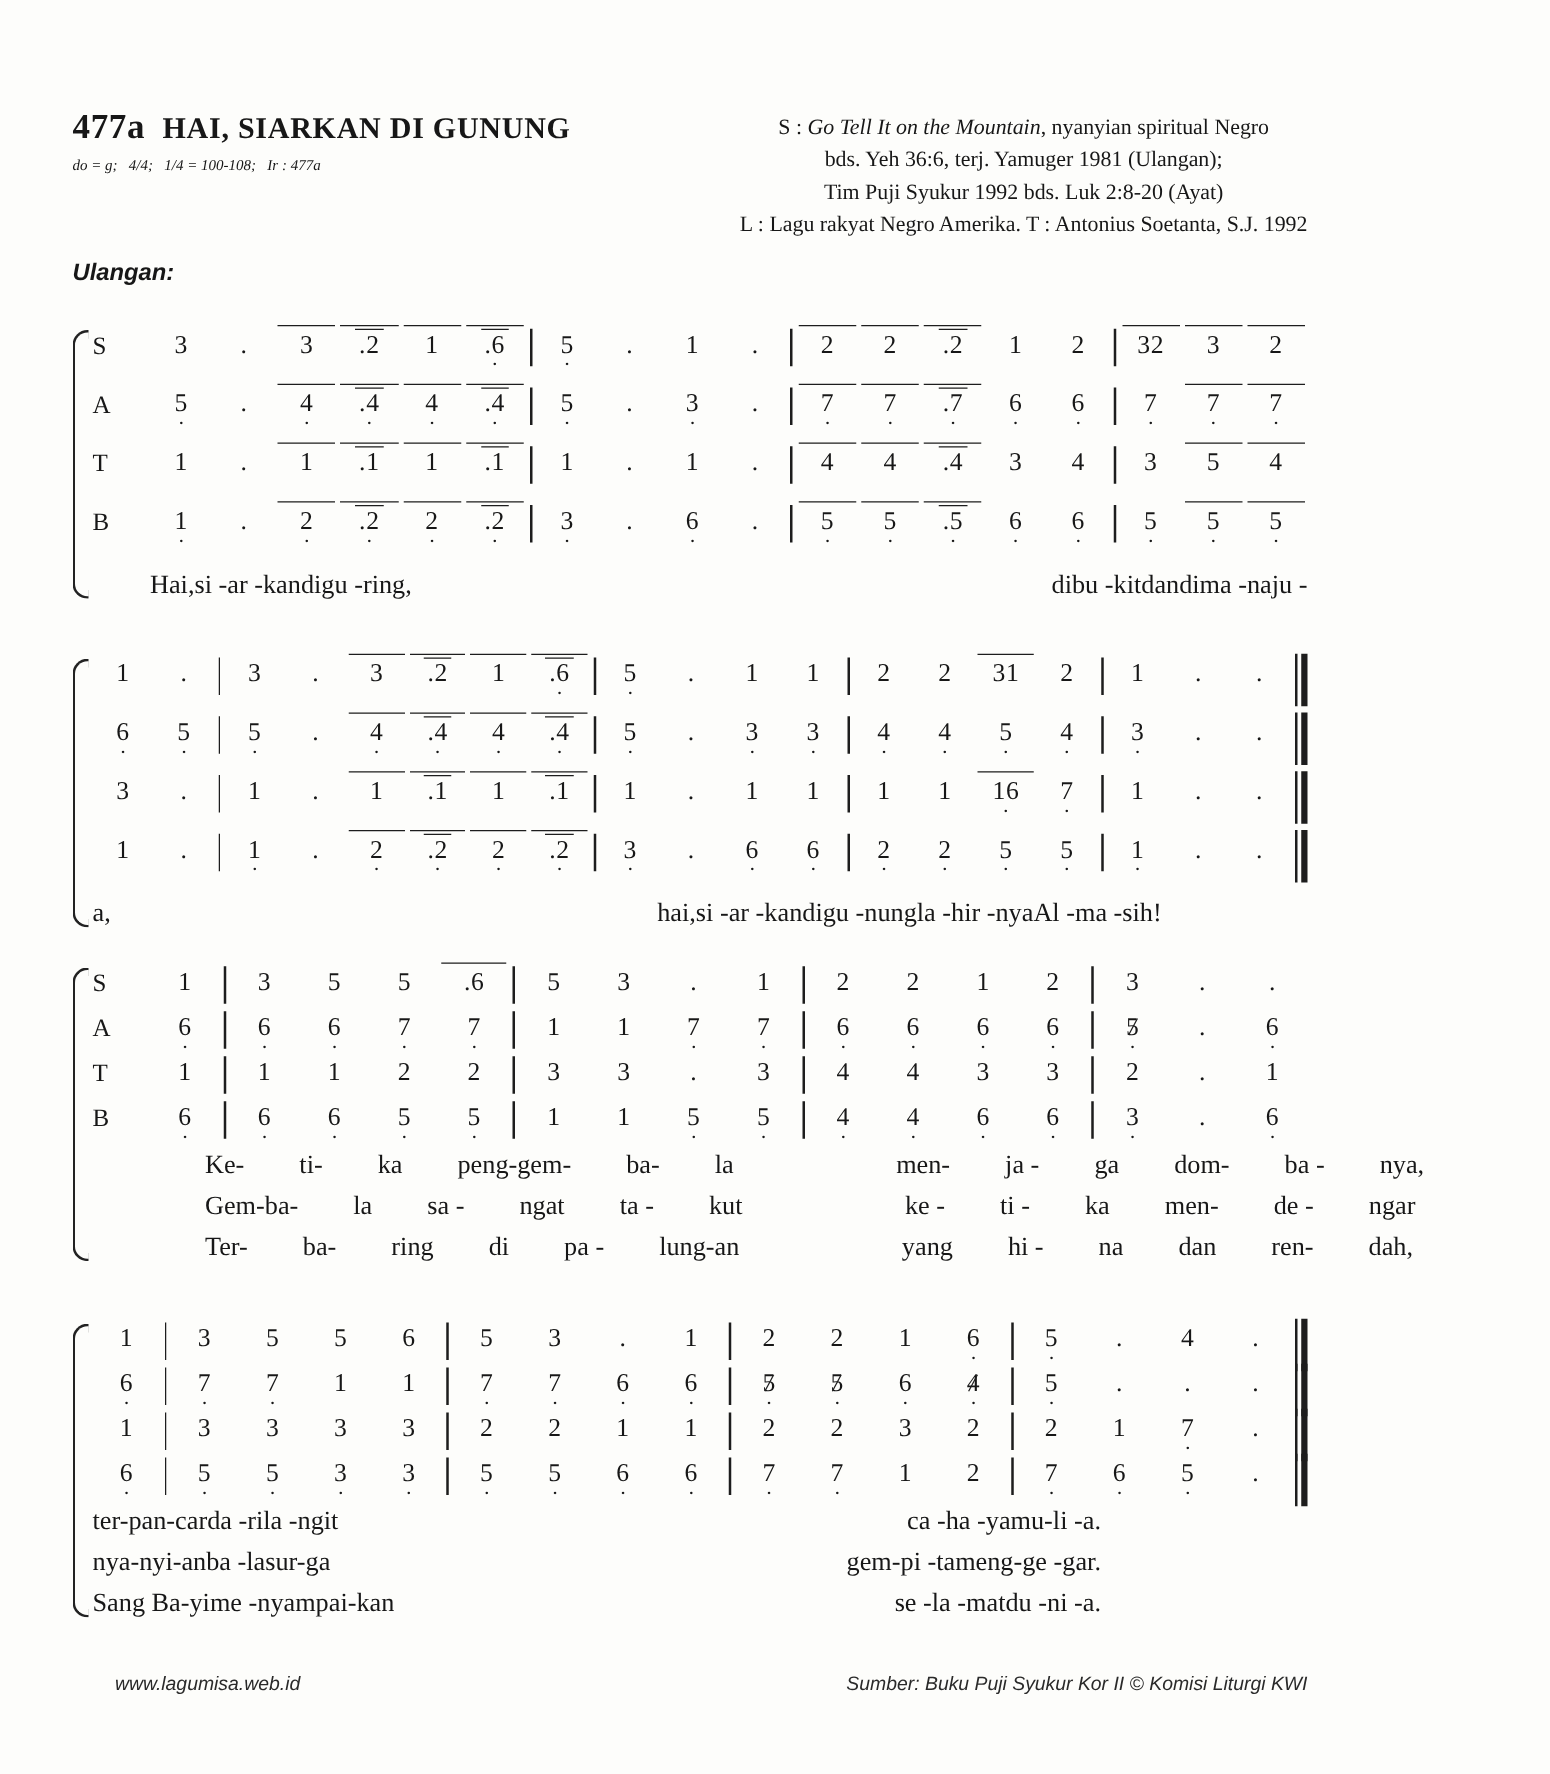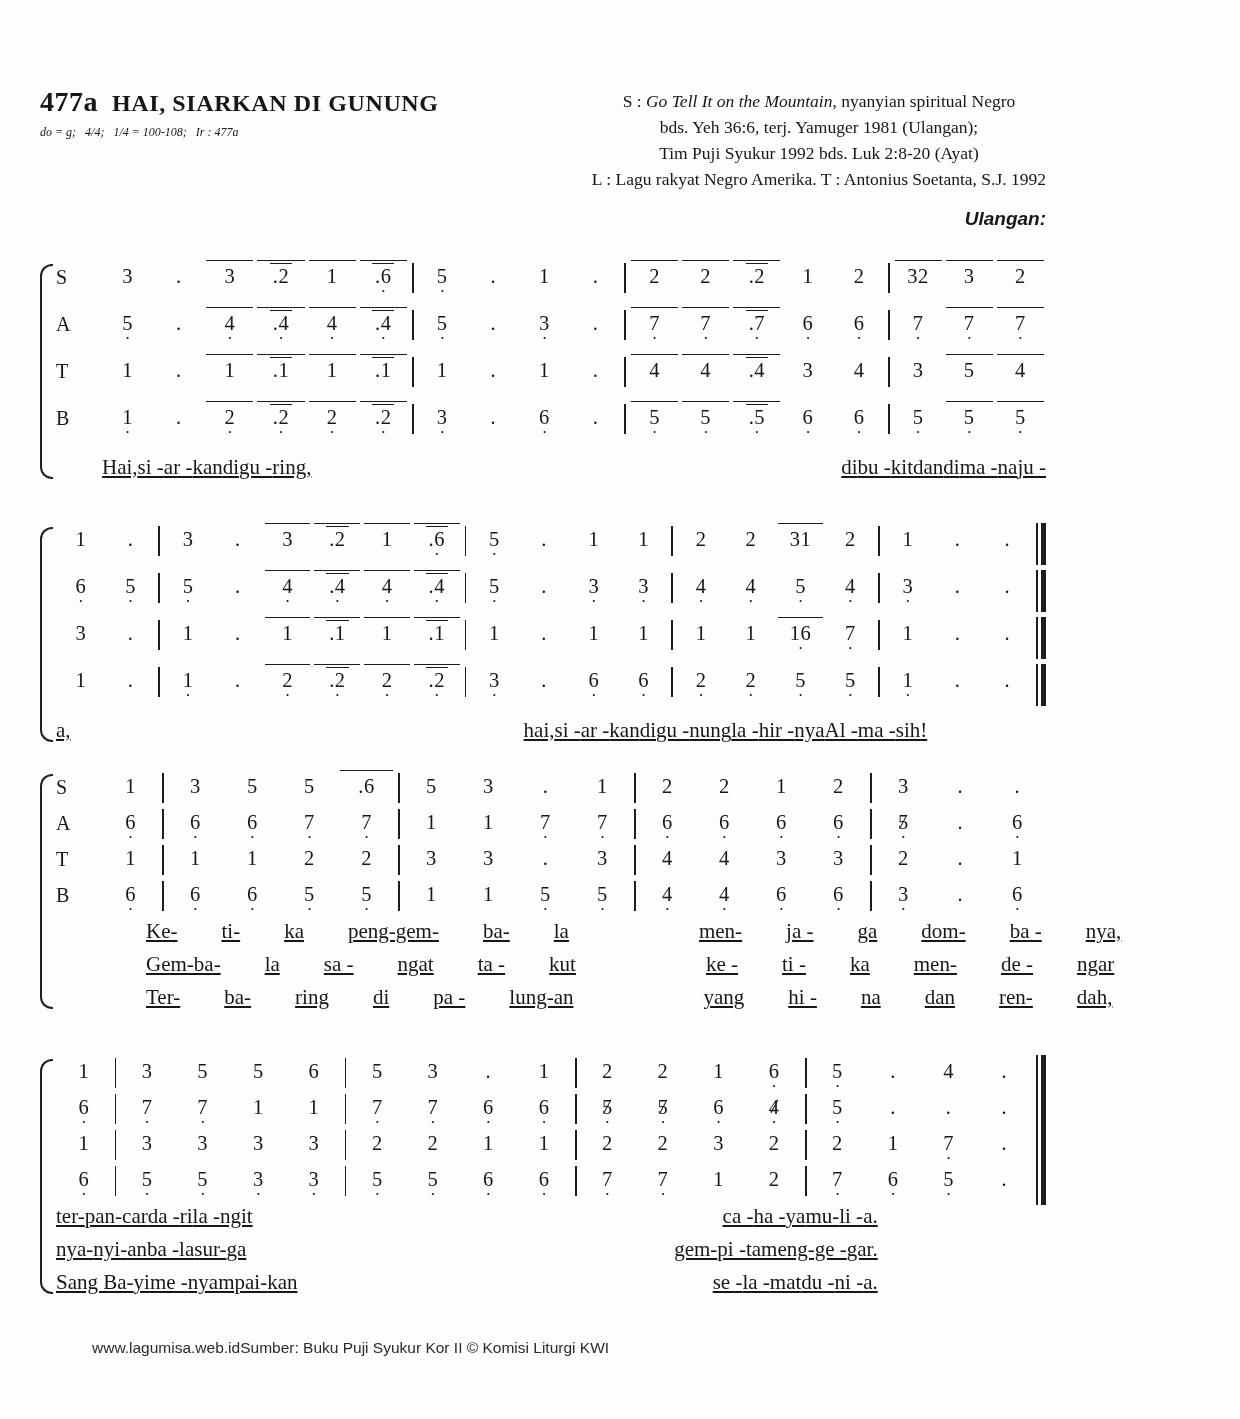--- a/index.html
+++ b/index.html
@@ -1,26 +1,26 @@
 <!DOCTYPE html>
 <html><head>
 <meta charset="utf-8">
 <style>
   html,body{margin:0;padding:0;width:1240px;height:1419px;background:#fdfdfb;overflow:hidden;
     color:#171717;font-family:"Liberation Serif","DejaVu Serif",serif;}
-  #page{position:relative;width:1128px;height:1419px;box-sizing:border-box;padding:86px 82px 0 40px;}
+  #page{position:relative;width:1128px;height:1419px;box-sizing:border-box;padding:86px 82px 0 58px;}
 
   
   #hdr{display:flex;justify-content:space-between;align-items:flex-start;}
   .hnum{font-size:28px;font-weight:bold;letter-spacing:.5px;}
   .htitle{font-size:24px;font-weight:bold;letter-spacing:.6px;margin-left:14px;}
   .hmeta{font-style:italic;font-size:12px;margin-top:7px;white-space:pre;}
   .credits{text-align:center;font-size:17.5px;line-height:26px;margin-top:2px;}
   .sec-label{font-family:"Liberation Sans","DejaVu Sans",sans-serif;font-weight:bold;font-style:italic;
-    font-size:19px;margin:0;text-align:right;}
+    font-size:19px;margin:0;}
   #lbl-ulangan-slot{margin-top:16px;}
 
   
   .system{display:flex;align-items:stretch;}
   .brace{flex:0 0 11px;border-left:2.6px solid #222;border-top:2.6px solid #222;border-bottom:2.6px solid #222;
     border-radius:12px 0 0 12px;margin:4px 3px 4px 0;}
   .sys-body{flex:1;min-width:0;}
   .nrow{display:flex;align-items:flex-start;height:47px;}
   .vlabel{flex:0 0 46px;font-size:20px;padding-top:6px;}
   .lyrics .vlabel{padding-top:0;}
@@ -34,37 +34,37 @@
   .tx.sl::after{content:"";position:absolute;left:1px;right:1px;top:47%;border-top:1.8px solid #1d1d1d;
     transform:rotate(-62deg);}
   .bar{flex:0 0 1.8px;background:#1d1d1d;height:30px;margin:3px 3px 0;}
   .bar2{flex:0 0 10px;display:flex;gap:3px;height:42px;margin:0 0 0 4px;}
   .bar2 i{display:block;background:#1d1d1d;}
   .bar2 .b1{width:2.2px;height:100%;}
   .bar2 .b2{width:4.5px;height:100%;}
 
   
   .lyrics{display:flex;justify-content:space-between;white-space:nowrap;font-size:21px;line-height:31px;
-    margin-top:4px;text-decoration:underline;}
+    margin-top:4px;}
   .lyrics .gap{flex:1 1 9%;min-width:42px;}
 
   
   #score .system:nth-of-type(1){margin-top:30px;}
   #score .system:nth-of-type(2){margin-top:40px;}
   #score .system:nth-of-type(2) .lyrics{padding-right:12%;}
   #lbl-ayat-slot{margin-top:28px;}
   #score .system:nth-of-type(3){margin-top:24px;}
   #score .system:nth-of-type(3) .nrow,#score .system:nth-of-type(4) .nrow{height:36px;}
   #score .system:nth-of-type(3) .lyrics{padding-right:14%;margin-top:2px;gap:44px;}
   #score .system:nth-of-type(4){margin-top:42px;}
   #score .system:nth-of-type(4) .lyrics{padding-right:17%;margin-top:2px;}
 
   
-  #ftr{position:absolute;left:92px;right:82px;bottom:62px;display:flex;
-    font-family:"Liberation Sans","DejaVu Sans",sans-serif;font-size:15.5px;color:#2a2a2a;margin-top:12px;}
+  #ftr{position:absolute;left:92px;right:82px;bottom:62px;display:flex;justify-content:space-between;
+    font-family:"Liberation Sans","DejaVu Sans",sans-serif;font-style:italic;font-size:15.5px;color:#2a2a2a;margin-top:12px;}
 </style>
 </head>
 <body>
 
 <div id="page">
 
   <div id="hdr">
     <div>
       <div>
         <span class="hnum">477a</span><span class="htitle">HAI, SIARKAN DI GUNUNG</span>

